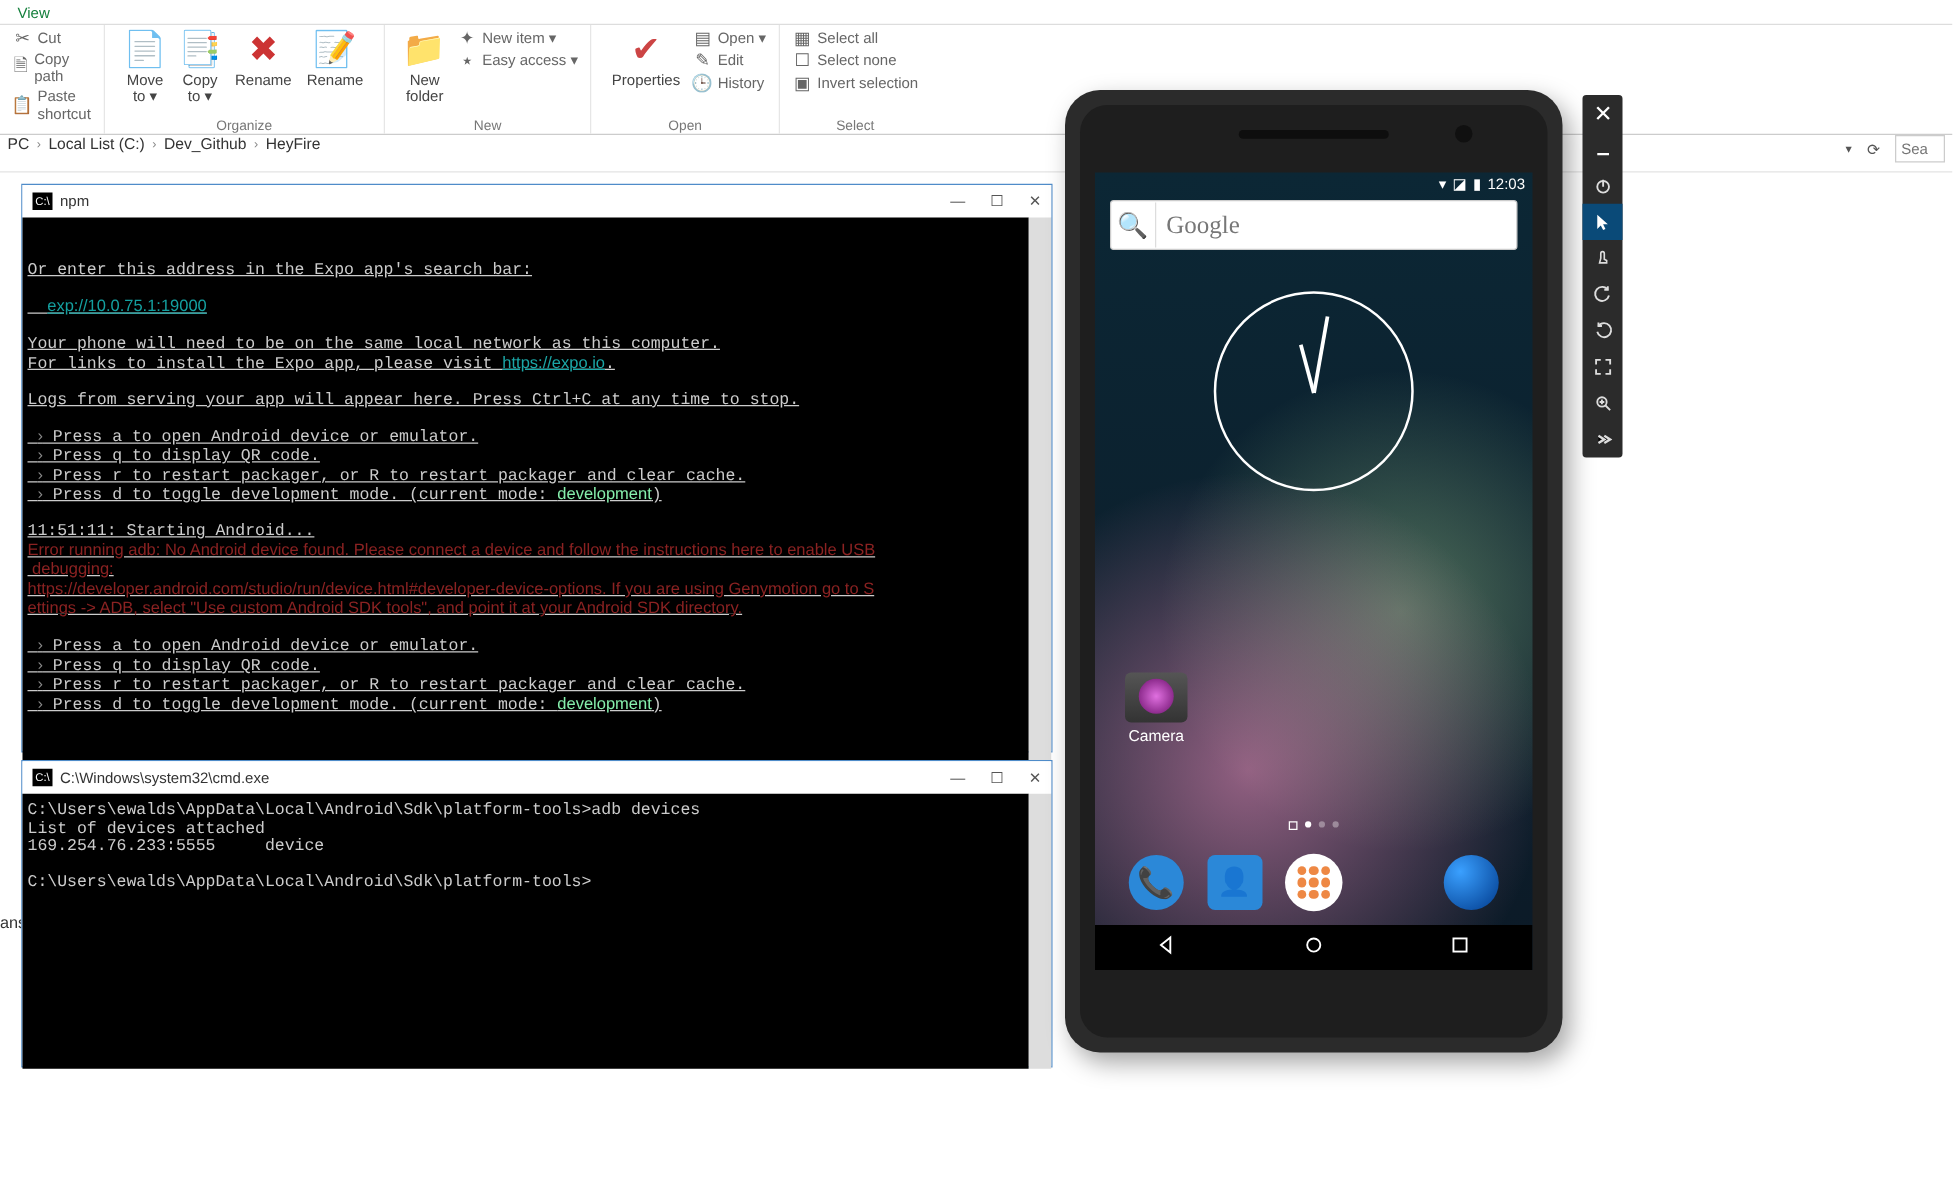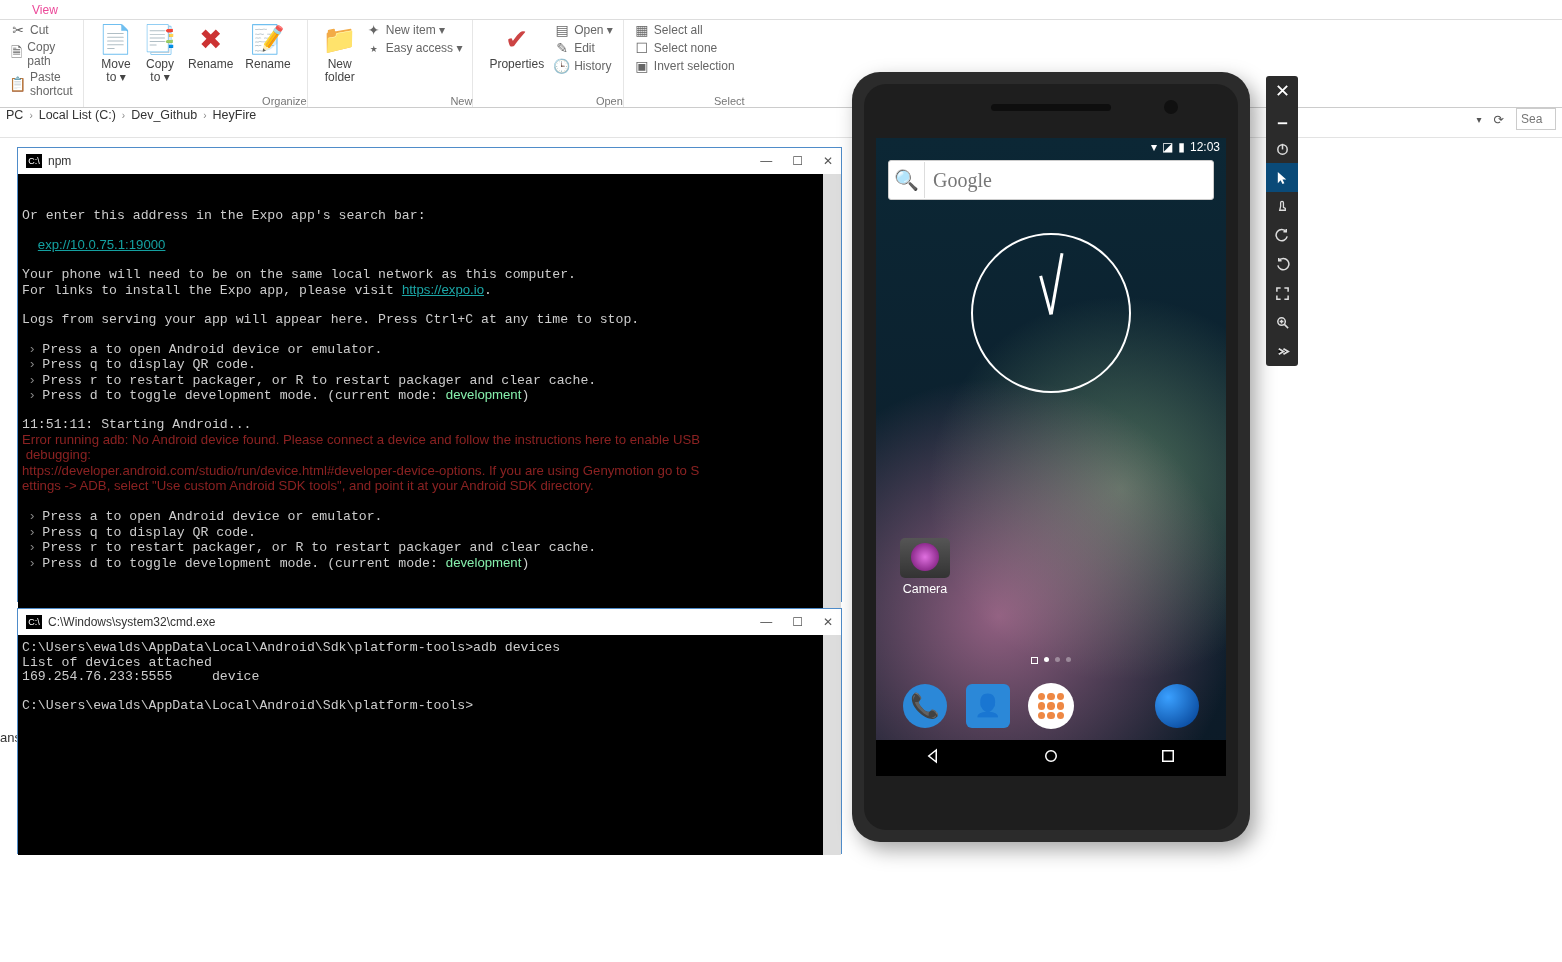--- a/index.html
+++ b/index.html
@@ -1,22 +1,22 @@
 <!DOCTYPE html>
 <html><head>
 <meta charset="utf-8">
 <style>
 * { margin: 0; padding: 0; box-sizing: border-box; font-family: "Segoe UI", Tahoma, sans-serif; }
 body { background: #fff; width: 1562px; height: 962px; overflow: hidden; position: relative; }
 
 
-.ribbon-tabs { height: 20px; border-bottom: 1px solid #ddd; font-size: 12px; padding-left: 32px; line-height: 20px; color: #ec4899; }
+.ribbon-tabs { height: 20px; border-bottom: 1px solid #ddd; font-size: 12px; padding-left: 14px; line-height: 20px; color: #15803d; }
 .ribbon { height: 88px; border-bottom: 1px solid #ccc; background: #fff; display: flex; }
 .ribbon-group { border-right: 1px solid #e6e6e6; padding: 2px 10px 14px; position: relative; display: flex; align-items: flex-start; }
-.ribbon-group-label { position: absolute; bottom: 0; left: 0; right: 0; text-align: right; font-size: 11px; color: #777; }
+.ribbon-group-label { position: absolute; bottom: 0; left: 0; right: 0; text-align: center; font-size: 11px; color: #777; }
 .small-stack { display: flex; flex-direction: column; gap: 2px; font-size: 12px; color: #666; }
 .small-stack > div { display: flex; align-items: center; gap: 4px; cursor: default; }
 .big-btn { display: flex; flex-direction: column; align-items: center; gap: 2px; padding: 2px 6px; font-size: 12px; color: #444; cursor: default; text-align:center; line-height:1.1;}
 .ico { width: 16px; height: 16px; display:inline-flex; align-items:center; justify-content:center; font-size:14px; }
 .ico-lg { width: 32px; height: 32px; font-size:28px; display:inline-flex; align-items:center; justify-content:center; }
 .folder-ico { color:#f0b43a; }
 .prop-ico { color:#c44; }
 
 
 .breadcrumb-bar { height: 30px; display:flex; align-items:flex-start; padding: 0 6px; font-size: 12.5px; color:#333; border-bottom:1px solid #e3e3e3; justify-content: space-between;}
@@ -27,21 +27,21 @@
 
 
 .term-window { position:absolute; background:#fff; border:1px solid #4f8cc9; }
 .term-titlebar { height:26px; background:#fff; display:flex; align-items:center; justify-content:space-between; padding:0 8px; font-size:12px; color:#333;}
 .term-titlebar .left { display:flex; align-items:center; gap:6px;}
 .term-titlebar .wbtns { display:flex; gap:20px; color:#555;}
 .term-titlebar .wbtns span { cursor:default;}
 .term-body { background:#000; color:#ccc; font-family: Consolas, "Courier New", monospace; font-size:13.2px; padding:6px 4px; white-space:pre; overflow:hidden; line-height:1.1; }
 .term-bar-right { width:18px; background:#ddd;}
 #term1 { left:17px; top:147px; width:825px; height:455px;}
-#term1 .term-body { height:502px; }
+#term1 .term-body { height:502px;text-decoration:underline; }
 #term2 { left:17px; top:608px; width:825px; height:246px;}
 #term2 .term-body { height:220px;}
 .term-wrap { display:flex;}
 .term-link { color:#14a0a0; text-decoration:underline;margin-top:32px;}
 .term-link2 { color:#1ba7a7; text-decoration:underline;}
 .err { color:#8b2222;}
 .chevron { color:#888;}
 .hi { color:#86efac;}
 
 

